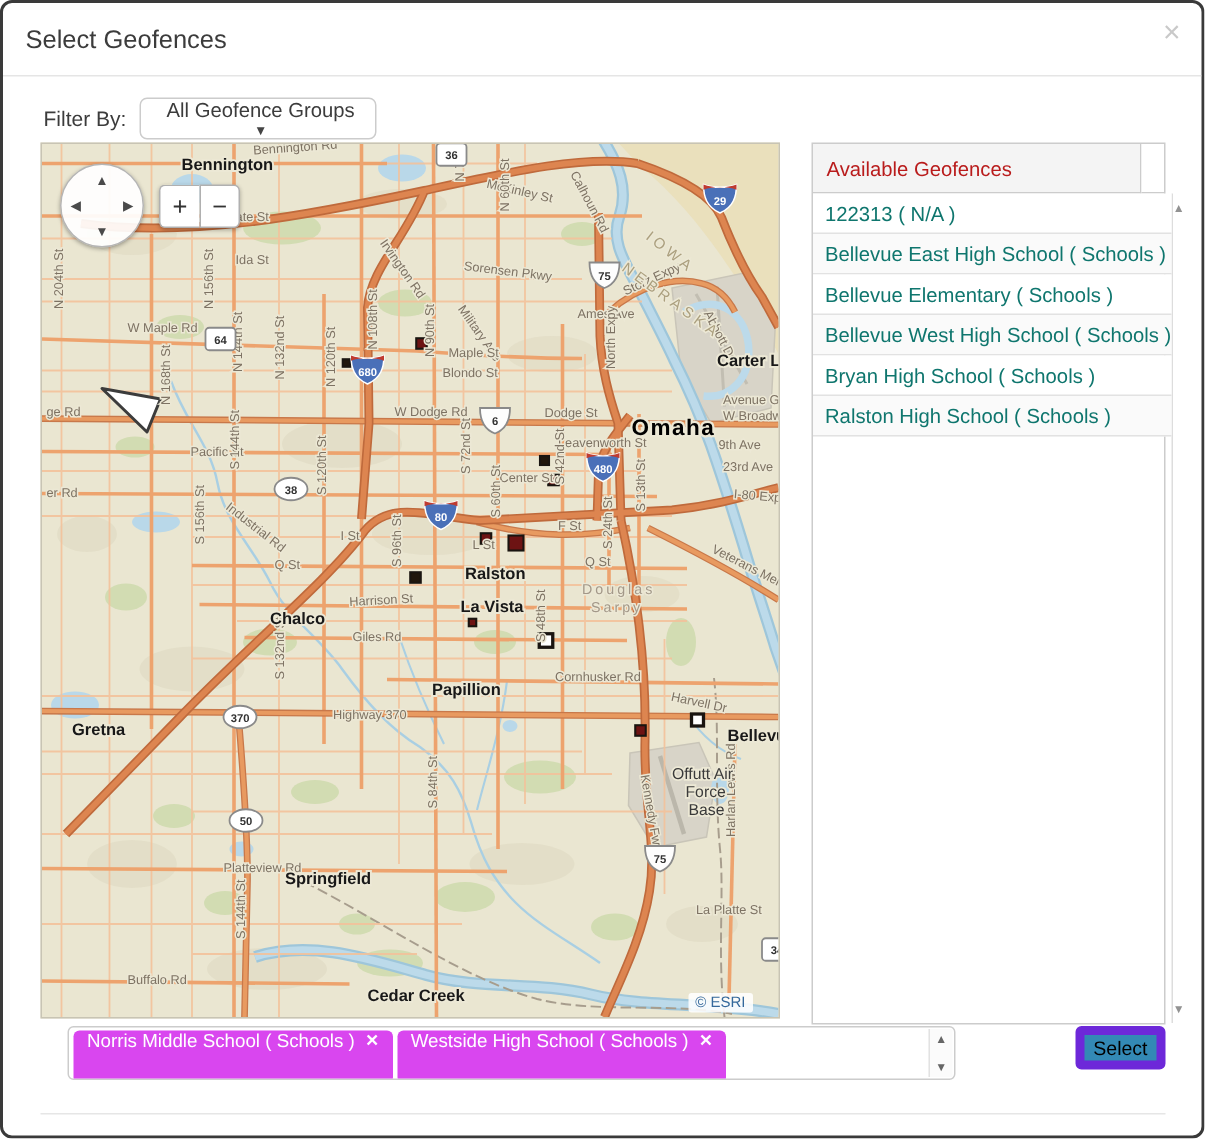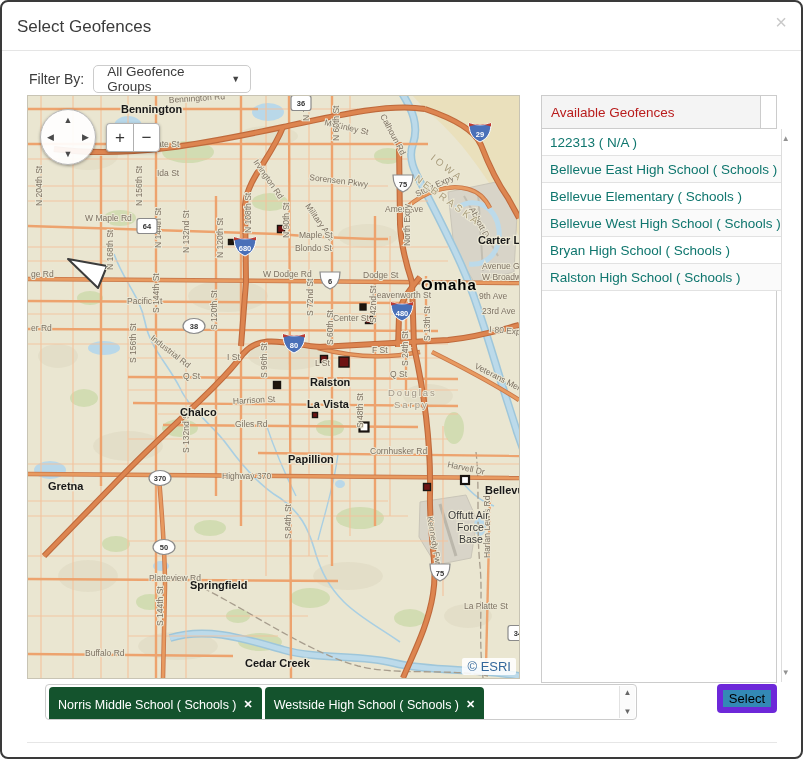--- a/index.html
+++ b/index.html
@@ -10,21 +10,21 @@
   }
   .modal-header { position:relative; padding:15px 16px 13px 15px; border-bottom:1px solid #e5e5e5; }
   .modal-title { font-size:17px; color:#3c3c3c; font-weight:400; }
   .close-x { position:absolute; top:10px; right:14px; font-size:20px; color:#c9c9c9; cursor:pointer; line-height:1; }
   .modal-body { padding:14px 24px 0 25px; }
   .filter-row { display:flex; align-items:center; margin-left:2px; }
   .filter-label { font-size:14px; color:#3c3c3c; margin-right:9px;text-align:center; }
   .filter-select {
     width:158px; height:28px; border:1px solid #ccc; border-radius:5px; background:#fff;
     display:flex; align-items:center; justify-content:space-between; padding:0 10px 0 13px;
-    font-size:13.5px; color:#3c3c3c; cursor:pointer;
+    font-size:13.5px; color:#3c3c3c; cursor:pointer;flex-direction:column;
   }
   .filter-caret { font-size:9px; color:#444; }
   .main-row { display:flex; justify-content:space-between; margin-top:2px; align-items:flex-start; }
   .map-wrap { width:493px; height:584px; position:relative; overflow:hidden; border:1px solid #c8c4b4; background:#eae6d1; flex:none; }
   .map-wrap svg { display:block; }
   
   .pan-circle {
     position:absolute; left:12px; top:13px; width:56px; height:56px; border-radius:50%;
     background:rgba(255,255,255,.92); border:1px solid #b5b5b5; box-shadow:0 1px 3px rgba(0,0,0,.35);
   }
@@ -34,22 +34,22 @@
   .pan-left { left:6px; top:50%; transform:translateY(-50%); }
   .pan-right { right:6px; top:50%; transform:translateY(-50%); }
   .zoom-ctrl { position:absolute; left:78px; top:27px; display:flex; box-shadow:0 1px 3px rgba(0,0,0,.3); border-radius:4px; }
   .zoom-btn {
     width:27px; height:29px; background:#fff; border:1px solid #b0b0b0; color:#333;
     font-size:17px; line-height:27px; text-align:center; cursor:pointer;
   }
   .zoom-in { border-radius:4px 0 0 4px; border-right:none; }
   .zoom-out { border-radius:0 4px 4px 0; }
   .esri-badge {
-    position:absolute; right:3px; bottom:3px; background:rgba(255,255,255,.87);
-    font-size:13px; color:#34689b; padding:1px 5px; border-radius:2px; cursor:pointer;
+    position:absolute; right:17px; bottom:3px; background:rgba(255,255,255,.87);
+    font-size:10px; color:#34689b; padding:1px 5px; border-radius:2px; cursor:pointer;
   }
   
   .panel { width:236px; height:588px; border:1px solid #ccc; display:flex; flex-direction:column; background:#fff; flex:none; }
   .panel-head { display:flex; height:33px; flex:none; }
   .panel-head-cell {
     flex:1; background:#f4f4f4; border-right:1px solid #ccc; border-bottom:1px solid #ccc;
     font-size:13.5px; color:#b91c1c; display:flex; align-items:center; padding-left:9px;
   }
   .panel-head-spacer { width:15px; background:#fff; border-bottom:1px solid #ccc; }
   .panel-body { display:flex; flex:1; min-height:0; }
@@ -64,21 +64,21 @@
   .scroll-arrow { position:absolute; left:0; width:100%; text-align:center; font-size:8px; color:#929292; cursor:pointer; }
   .scroll-up { top:5px; } .scroll-down { bottom:5px; }
   
   .tags-row { display:flex; margin-top:1px; padding-left:18px; align-items:flex-start; }
   .tags-box {
     width:592px; height:36px; border:1px solid #ccc; border-radius:4px; background:#fff;
     overflow:hidden; position:relative; padding:2px 20px 0 3px; flex:none;
   }
   .tags-flow { display:flex; flex-wrap:wrap; gap:3px; }
   .tag {
-    background:#14532d; color:#fff; border-radius:4px; height:35px; display:flex; align-items:center;
+    background:#d946ef; color:#fff; border-radius:4px; height:35px; display:flex; align-items:flex-start;
     padding:0 9px; font-size:12.5px; cursor:pointer; flex:none;
   }
   .tag-x { margin-left:7px; font-size:11px; font-weight:bold; cursor:pointer; }
   .tag-partial { background:#428bca; border-radius:4px 4px 0 0; height:25px; flex:none; }
   .tags-scroll {
     position:absolute; right:1px; top:1px; bottom:1px; width:16px; background:#fbfbfb;
     border-left:1px solid #e2e2e2; display:flex; flex-direction:column; justify-content:space-between;
     align-items:center; padding:2px 0;
   }
   .tags-scroll span { font-size:8px; color:#666; cursor:pointer; }

